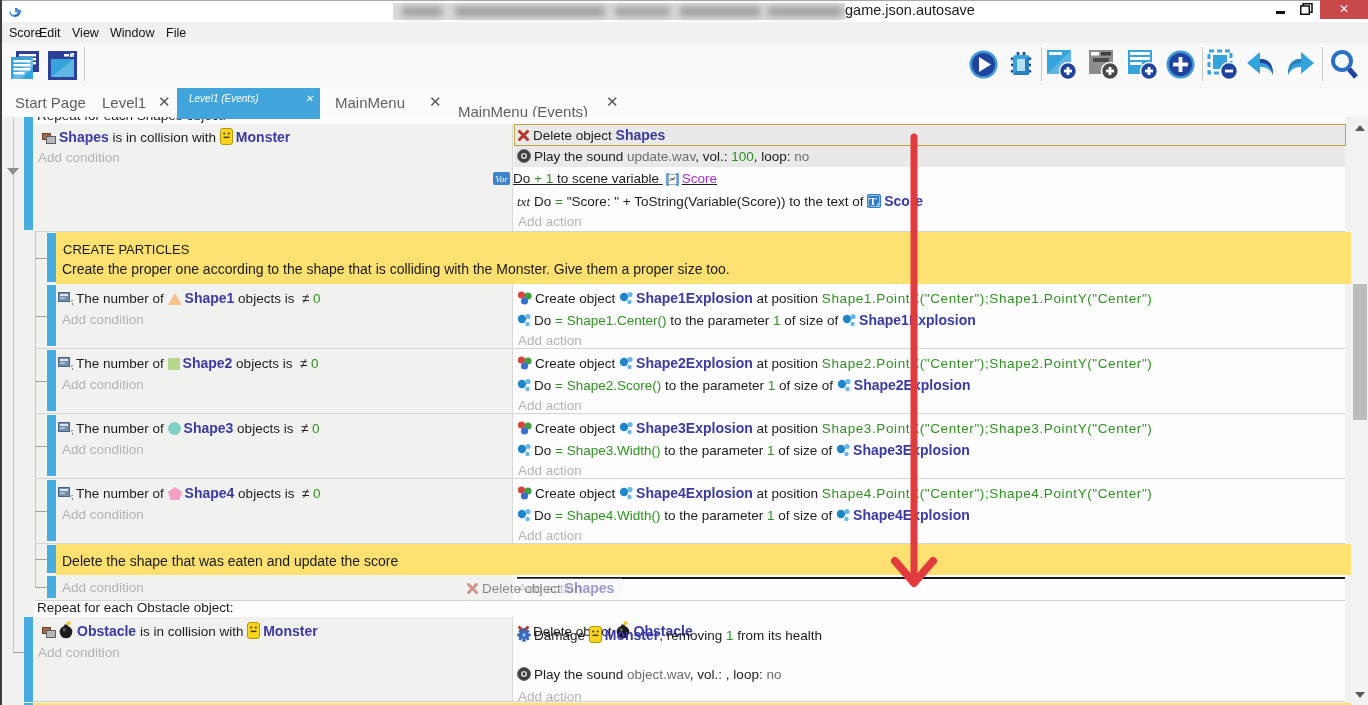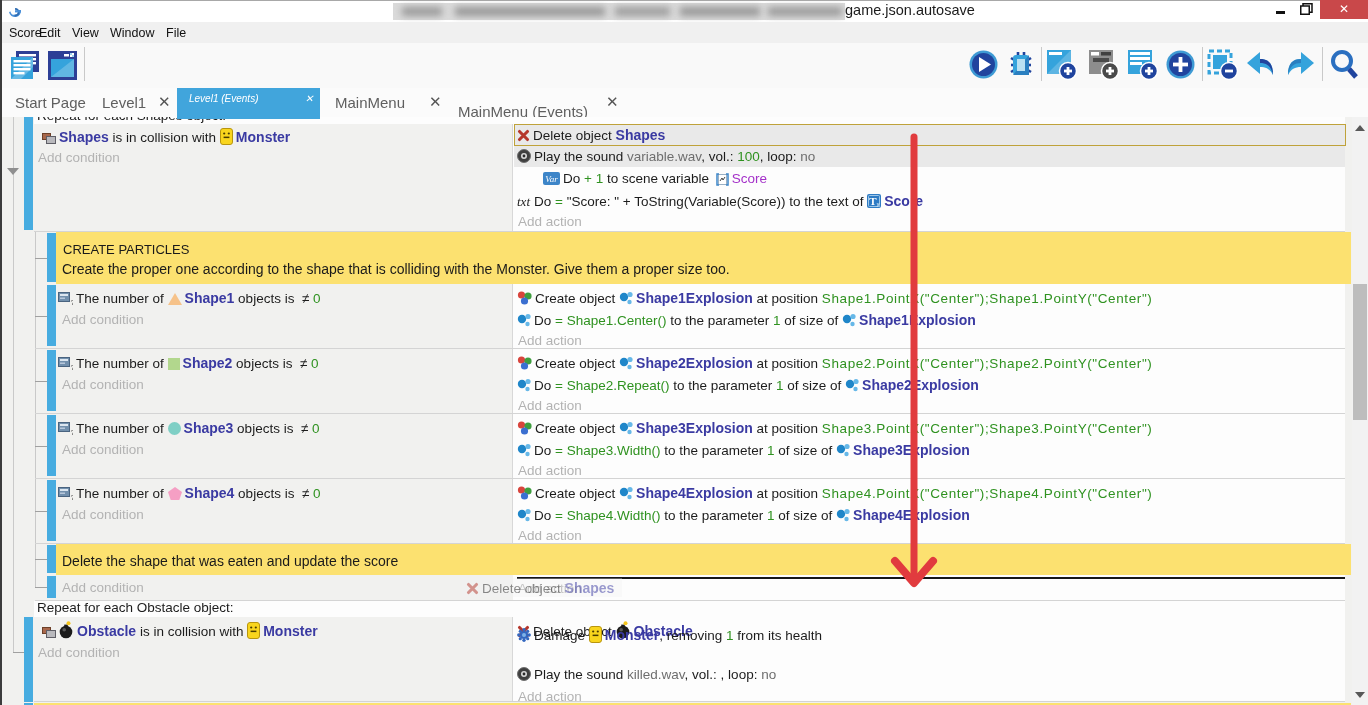--- a/index.html
+++ b/index.html
@@ -212,22 +212,22 @@
 <div class="sel" style="left:513.5px;top:123.5px;width:830px;height:20px;border:1px solid #bfa23a;"></div>
 <div class="sel" style="left:513.5px;top:145.5px;width:831px;height:21px;"></div>
 <div class="row" style="left:517px;top:124px;"><svg class="ic" width="13" height="13" viewBox="0 0 13 13">
       <path d="M2.5,2.5 L10.5,10.5 M10.5,2.5 L2.5,10.5" stroke="#b5372c" stroke-width="3.1" stroke-linecap="round"></path>
     </svg>Delete object <span class="b">Shapes</span></div>
 <div class="row" style="left:517px;top:145.5px;"><svg class="ic" width="14" height="14" viewBox="0 0 14 14">
       <circle cx="7" cy="7" r="6.5" fill="#3f3f3f"></circle>
       <circle cx="7" cy="7" r="6.5" fill="none" stroke="#707070" stroke-width="1"></circle>
       <circle cx="7" cy="7" r="3" fill="#d9d9d9"></circle>
       <circle cx="7" cy="7" r="1.4" fill="#2a2a2a"></circle>
-    </svg>Play the sound <span class="gy">variable.wav</span>, vol.: <span class="g">100</span>, loop: <span class="gy">no</span></div>
-<div class="row" style="left:543px;top:167.5px;"><svg class="ic" width="17" height="13" viewBox="0 0 17 13">
+    </svg>Play the sound <span class="gy">update.wav</span>, vol.: <span class="g">100</span>, loop: <span class="gy">no</span></div>
+<div class="row" style="left:493px;top:167.5px;text-decoration:underline;"><svg class="ic" width="17" height="13" viewBox="0 0 17 13">
       <rect width="17" height="13" rx="2" fill="#3d85c8"></rect>
       <text x="8.5" y="10" font-size="9" fill="#fff" text-anchor="middle" font-style="italic" font-family="Liberation Serif">Var</text>
     </svg>Do <span class="g">+ 1</span> to scene variable <svg class="ic2" width="13" height="13" viewBox="0 0 13 13">
       <rect x="2.5" y="1.5" width="8" height="10" fill="#fff" stroke="#9ab0c4"></rect>
       <path d="M3,1 L1,1 L1,12 L3,12" fill="none" stroke="#3d85c8" stroke-width="1.5"></path>
       <path d="M10,1 L12,1 L12,12 L10,12" fill="none" stroke="#3d85c8" stroke-width="1.5"></path>
       <path d="M4,8 L6,5 L7,7 L9,4" stroke="#444" fill="none"></path>
     </svg><span style="color:#a431c9">Score</span></div>
 <div class="row" style="left:517px;top:189.5px;"><span style="font-family:'Liberation Serif';font-style:italic;font-size:13px;color:#222;margin-right:4px;">txt</span>Do <span class="g">=</span> "Score: " + ToString(Variable(Score)) to the text of <svg class="ic" width="14" height="14" viewBox="0 0 14 14">
       <rect width="14" height="14" rx="2" fill="#2e7bc4"></rect>
@@ -293,21 +293,21 @@
       <circle cx="7.5" cy="10" r="3.6" fill="#3a6fd0"></circle>
     </svg>Create object <svg class="ic" width="14" height="14" viewBox="0 0 14 14">
       <circle cx="5" cy="6" r="4.2" fill="#1f86c9"></circle>
       <circle cx="11" cy="3.5" r="2.6" fill="#66b8e8"></circle>
       <circle cx="10.5" cy="11" r="2.2" fill="#66b8e8"></circle>
     </svg><span class="b">Shape2Explosion</span> at position <span class="g" style="letter-spacing:.045em">Shape2.PointX("Center");Shape2.PointY("Center")</span></div>
 <div class="row" style="left:517px;top:373.5px;"><svg class="ic" width="14" height="14" viewBox="0 0 14 14">
       <circle cx="5" cy="6" r="4.2" fill="#1f86c9"></circle>
       <circle cx="11" cy="3.5" r="2.6" fill="#66b8e8"></circle>
       <circle cx="10.5" cy="11" r="2.2" fill="#66b8e8"></circle>
-    </svg>Do <span class="g">= Shape2.Repeat()</span> to the parameter <span class="g">1</span> of size of <svg class="ic" width="14" height="14" viewBox="0 0 14 14">
+    </svg>Do <span class="g">= Shape2.Score()</span> to the parameter <span class="g">1</span> of size of <svg class="ic" width="14" height="14" viewBox="0 0 14 14">
       <circle cx="5" cy="6" r="4.2" fill="#1f86c9"></circle>
       <circle cx="11" cy="3.5" r="2.6" fill="#66b8e8"></circle>
       <circle cx="10.5" cy="11" r="2.2" fill="#66b8e8"></circle>
     </svg><span class="b">Shape2Explosion</span></div>
 <div class="row add" style="left:518px;top:394.5px;">Add action</div>
 <div class="cond" style="left:57px;top:413.5px;width:455px;height:64.5px;"></div>
 <div class="act" style="left:513px;top:413.5px;width:832px;height:64.5px;"></div>
 <div class="vline" style="left:512px;top:413.5px;height:64.5px;background:#d8d8d8;"></div>
 <div class="bord" style="left:35px;top:478.0px;width:1310px;"></div>
 <div class="bar" style="left:47px;top:415.0px;width:9px;height:61px;"></div>
@@ -433,21 +433,21 @@
       <rect x="0.5" y="0.5" width="12" height="16" rx="2.5" fill="#f9d51d" stroke="#b8950e"></rect>
       <circle cx="4.2" cy="5.5" r="1.1" fill="#4a3b00"></circle>
       <circle cx="8.8" cy="5.5" r="1.1" fill="#4a3b00"></circle>
       <rect x="3.6" y="8.6" width="5.8" height="1.5" fill="#4a3b00"></rect>
     </svg><span class="b">Monster</span>, removing <span class="g">1</span> from its health</div>
 <div class="row" style="left:517px;top:664px;"><svg class="ic" width="14" height="14" viewBox="0 0 14 14">
       <circle cx="7" cy="7" r="6.5" fill="#3f3f3f"></circle>
       <circle cx="7" cy="7" r="6.5" fill="none" stroke="#707070" stroke-width="1"></circle>
       <circle cx="7" cy="7" r="3" fill="#d9d9d9"></circle>
       <circle cx="7" cy="7" r="1.4" fill="#2a2a2a"></circle>
-    </svg>Play the sound <span class="gy">killed.wav</span>, vol.: , loop: <span class="gy">no</span></div>
+    </svg>Play the sound <span class="gy">object.wav</span>, vol.: , loop: <span class="gy">no</span></div>
 <div class="row add" style="left:518px;top:686px;">Add action</div>
 <div class="bar" style="left:24px;top:702.5px;width:9px;height:2.5px;"></div>
 <div class="abs" style="left:34px;top:702.5px;width:1317px;height:2.5px;background:#fce170;"></div>
 
 <div class="abs" style="left:1352px;top:117px;width:16px;height:588px;background:#f2f2f2;">
   <svg class="abs" style="left:3px;top:8px;" width="10" height="6">
       <polygon points="5,0 10,6 0,6" fill="#585858"></polygon>
     </svg>
   <div class="abs" style="left:1px;top:167px;width:14px;height:136px;background:#bdbdbd;"></div>
   <svg class="abs" style="left:3px;top:575px;" width="10" height="6">

